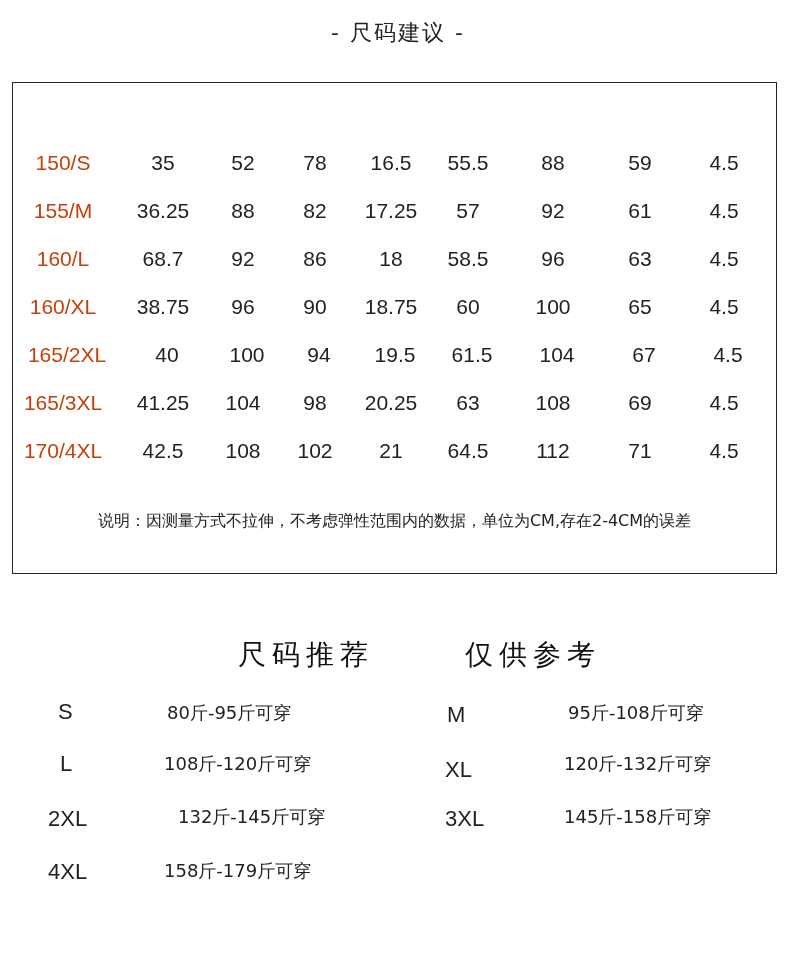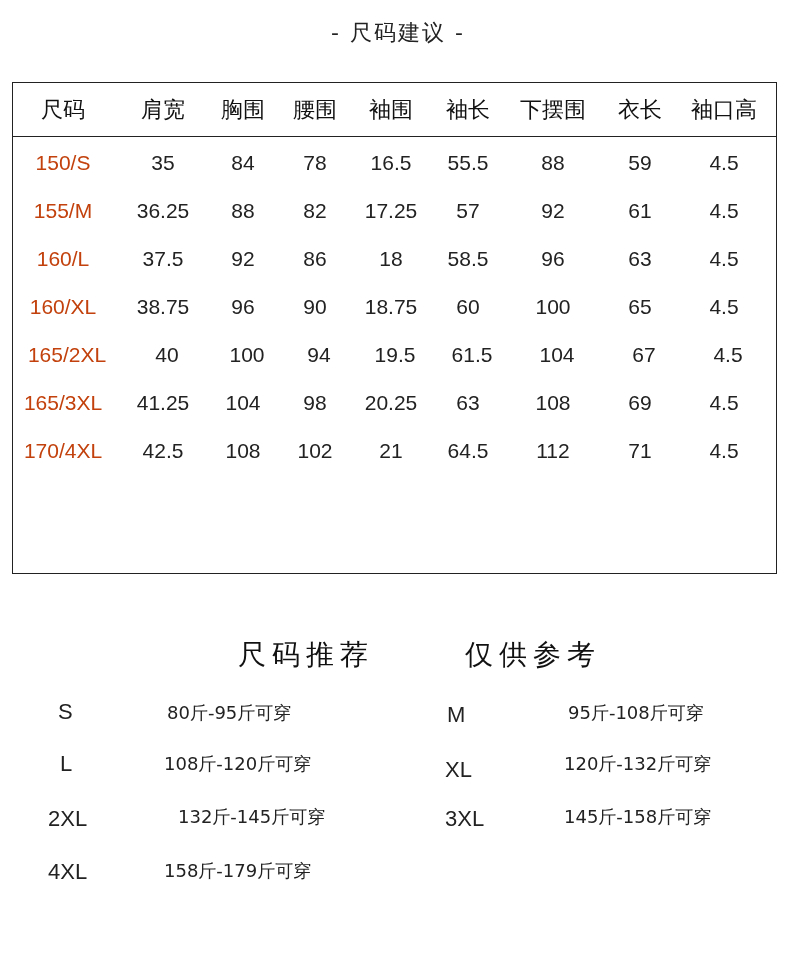--- a/index.html
+++ b/index.html
@@ -18,38 +18,27 @@
   .rec-title { position:absolute; top:636px; font-size:28px; letter-spacing:6px; color:#111; }
   .rec-size { position:absolute; font-size:22px; color:#222; font-family:"Liberation Sans", sans-serif; }
   .rec-range { position:absolute; font-size:18px; color:#222; }
 </style>
 </head>
 <body>
 
 <div class="title">- 尺码建议 -</div>
 
 <div class="box">
-  <div class="hdr">
-    <span class="cell hcell" style="left:0px;width:100px;">尺码</span>
-    <span class="cell hcell" style="left:110px;width:80px;">肩宽</span>
-    <span class="cell hcell" style="left:190px;width:80px;">胸围</span>
-    <span class="cell hcell" style="left:262px;width:80px;">腰围</span>
-    <span class="cell hcell" style="left:338px;width:80px;">袖围</span>
-    <span class="cell hcell" style="left:415px;width:80px;">袖长</span>
-    <span class="cell hcell" style="left:490px;width:100px;">下摆围</span>
-    <span class="cell hcell" style="left:587px;width:80px;">衣长</span>
-    <span class="cell hcell" style="left:665px;width:92px;">袖口高</span>
-  </div>
 
   <div>
 
     <div style="position:absolute;left:0;top:68px;width:100%;height:28px;">
       <span class="cell dcell size" style="left:0;width:100px;">150/S</span>
       <span class="cell dcell" style="left:110px;width:80px;">35</span>
-      <span class="cell dcell" style="left:190px;width:80px;">84</span>
+      <span class="cell dcell" style="left:190px;width:80px;">52</span>
       <span class="cell dcell" style="left:262px;width:80px;">78</span>
       <span class="cell dcell" style="left:338px;width:80px;">16.5</span>
       <span class="cell dcell" style="left:415px;width:80px;">55.5</span>
       <span class="cell dcell" style="left:490px;width:100px;">88</span>
       <span class="cell dcell" style="left:587px;width:80px;">59</span>
       <span class="cell dcell" style="left:665px;width:92px;">4.5</span>
     </div>
 
     <div style="position:absolute;left:0;top:116px;width:100%;height:28px;">
       <span class="cell dcell size" style="left:0;width:100px;">155/M</span>
@@ -58,21 +47,21 @@
       <span class="cell dcell" style="left:262px;width:80px;">82</span>
       <span class="cell dcell" style="left:338px;width:80px;">17.25</span>
       <span class="cell dcell" style="left:415px;width:80px;">57</span>
       <span class="cell dcell" style="left:490px;width:100px;">92</span>
       <span class="cell dcell" style="left:587px;width:80px;">61</span>
       <span class="cell dcell" style="left:665px;width:92px;">4.5</span>
     </div>
 
     <div style="position:absolute;left:0;top:164px;width:100%;height:28px;">
       <span class="cell dcell size" style="left:0;width:100px;">160/L</span>
-      <span class="cell dcell" style="left:110px;width:80px;">37.5</span>
+      <span class="cell dcell" style="left:110px;width:80px;">68.7</span>
       <span class="cell dcell" style="left:190px;width:80px;">92</span>
       <span class="cell dcell" style="left:262px;width:80px;">86</span>
       <span class="cell dcell" style="left:338px;width:80px;">18</span>
       <span class="cell dcell" style="left:415px;width:80px;">58.5</span>
       <span class="cell dcell" style="left:490px;width:100px;">96</span>
       <span class="cell dcell" style="left:587px;width:80px;">63</span>
       <span class="cell dcell" style="left:665px;width:92px;">4.5</span>
     </div>
 
     <div style="position:absolute;left:0;top:212px;width:100%;height:28px;">
@@ -117,20 +106,21 @@
       <span class="cell dcell" style="left:190px;width:80px;">108</span>
       <span class="cell dcell" style="left:262px;width:80px;">102</span>
       <span class="cell dcell" style="left:338px;width:80px;">21</span>
       <span class="cell dcell" style="left:415px;width:80px;">64.5</span>
       <span class="cell dcell" style="left:490px;width:100px;">112</span>
       <span class="cell dcell" style="left:587px;width:80px;text-align:center;">71</span>
       <span class="cell dcell" style="left:665px;width:92px;">4.5</span>
     </div>
   </div>
 
+  <div class="note">说明：因测量方式不拉伸，不考虑弹性范围内的数据，单位为CM,存在2-4CM的误差</div>
 </div>
 
 <div>
   <span class="rec-title" style="left:238px;">尺码推荐</span>
   <span class="rec-title" style="left:465px;">仅供参考</span>
 
   <span class="rec-size" style="left:58px;top:699px;">S</span>
   <span class="rec-range" style="left:167px;top:701px;">80斤-95斤可穿</span>
 
   <span class="rec-size" style="left:60px;top:751px;">L</span>

